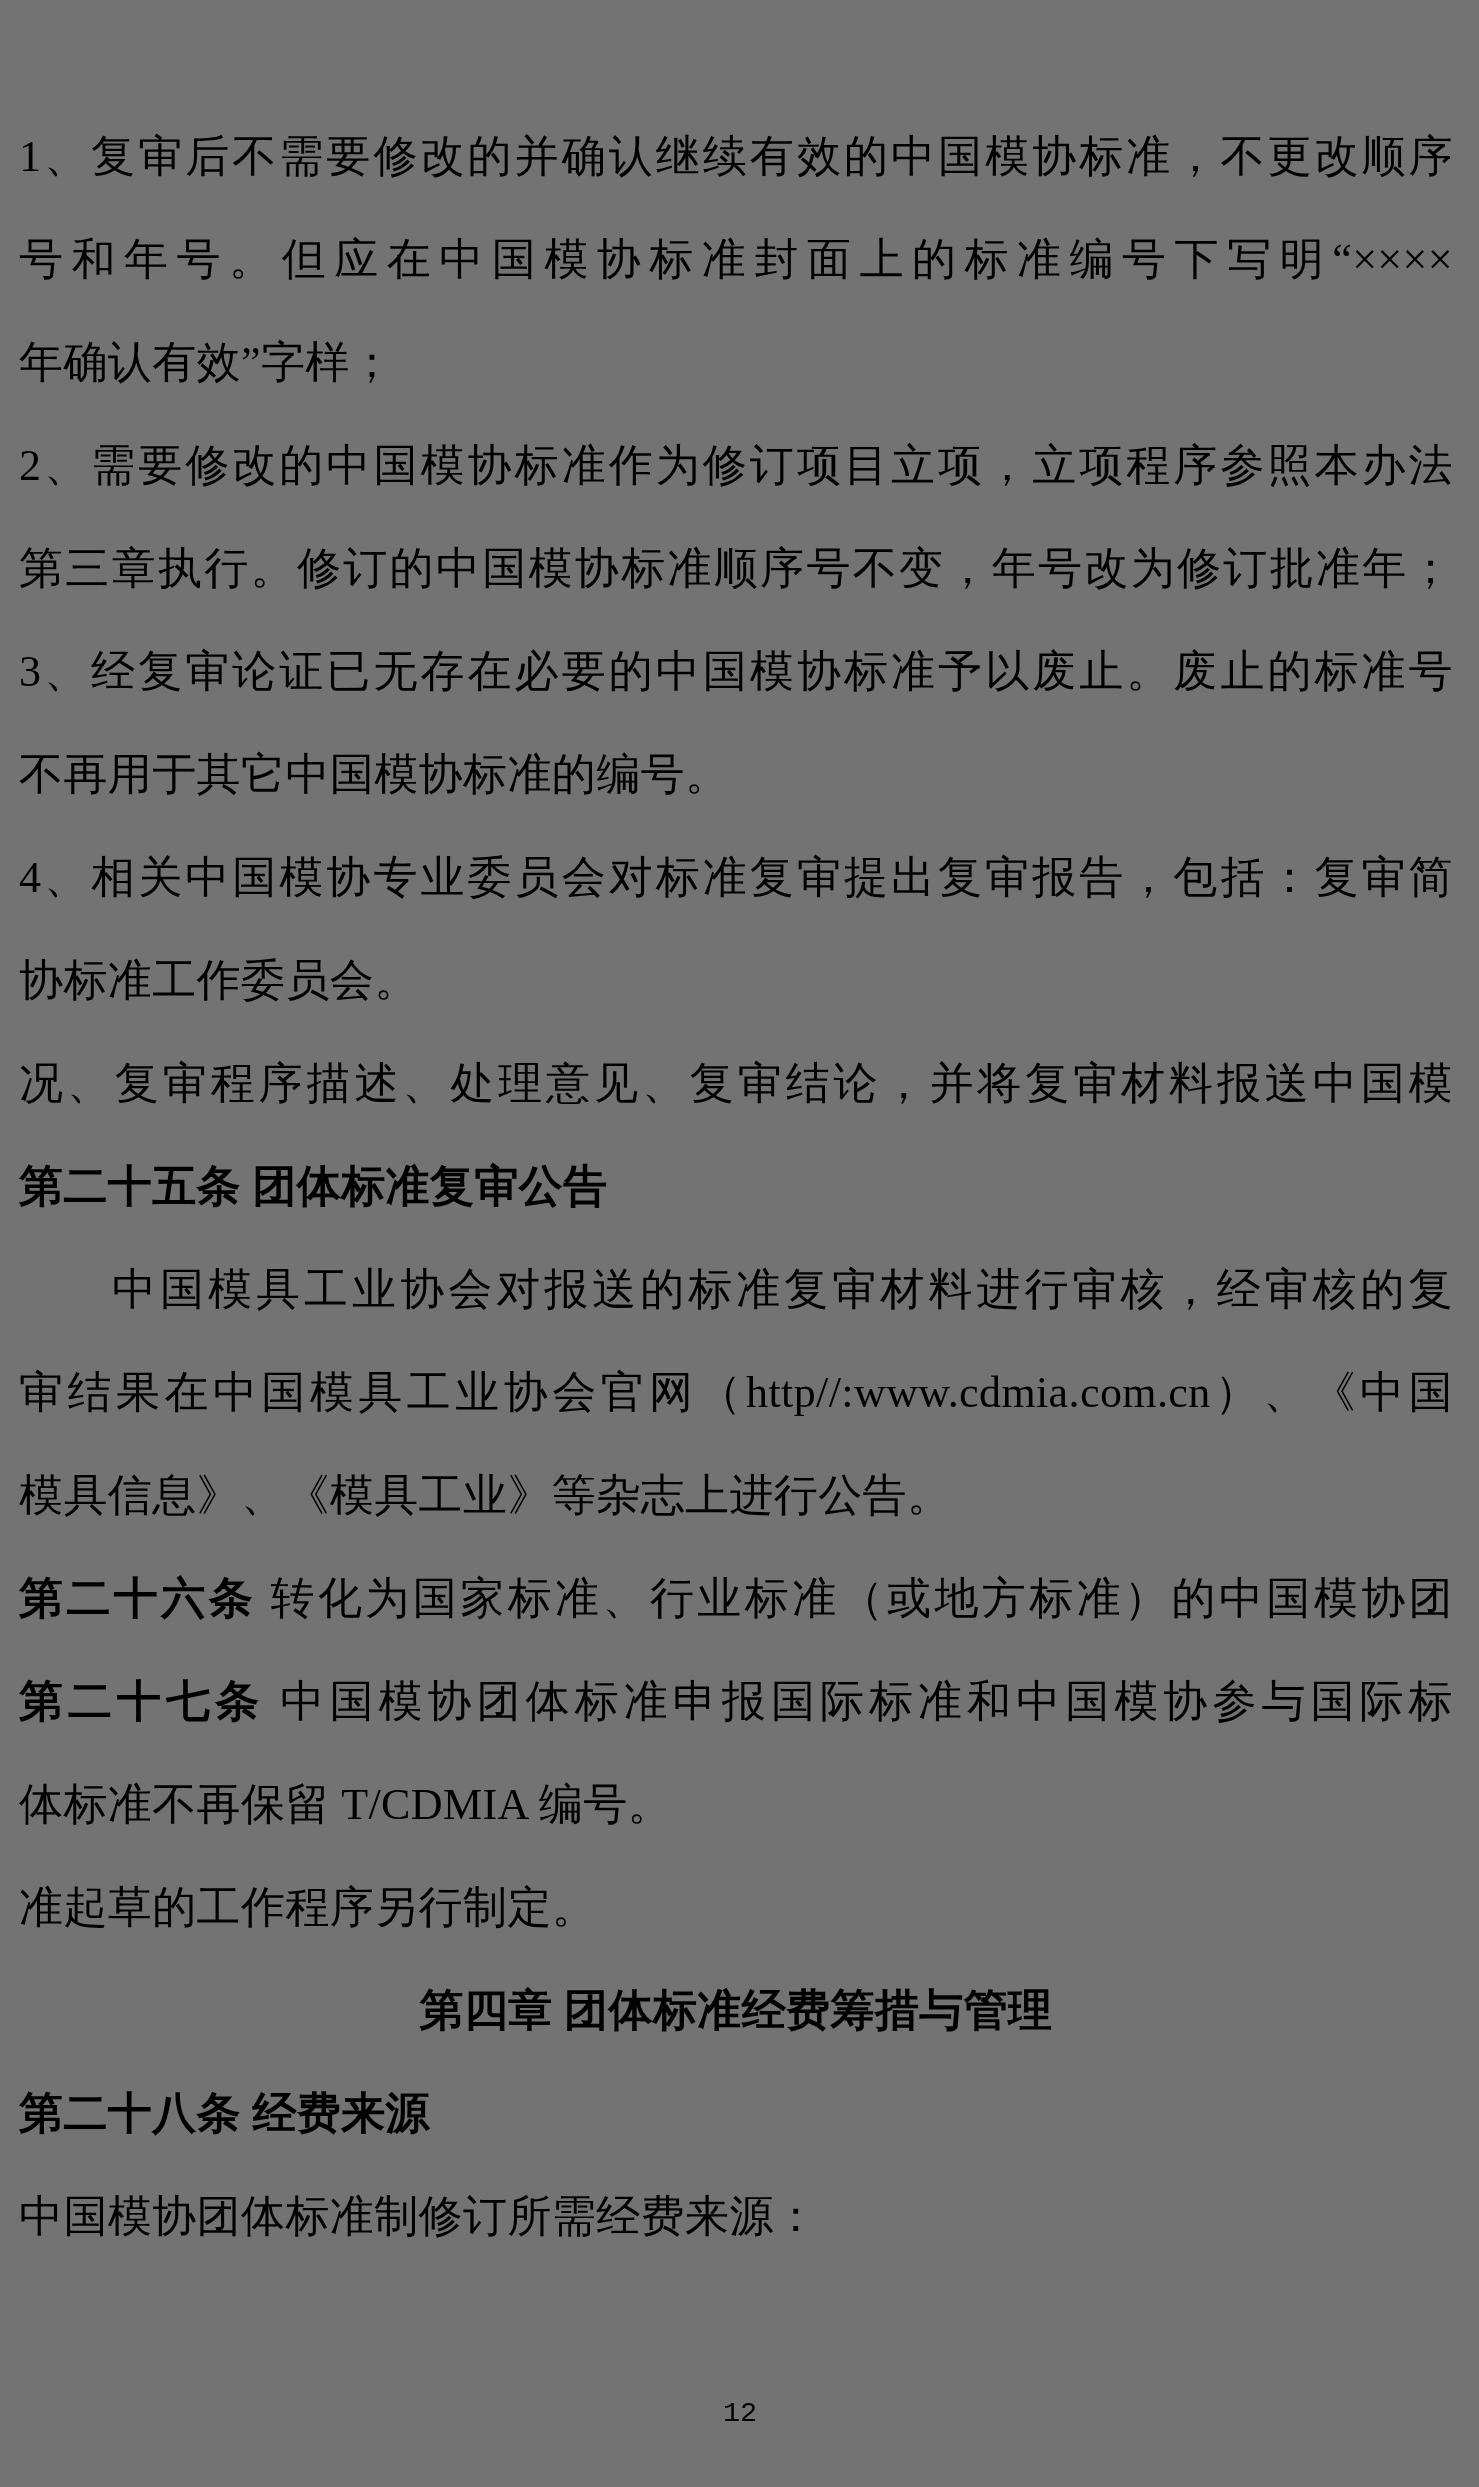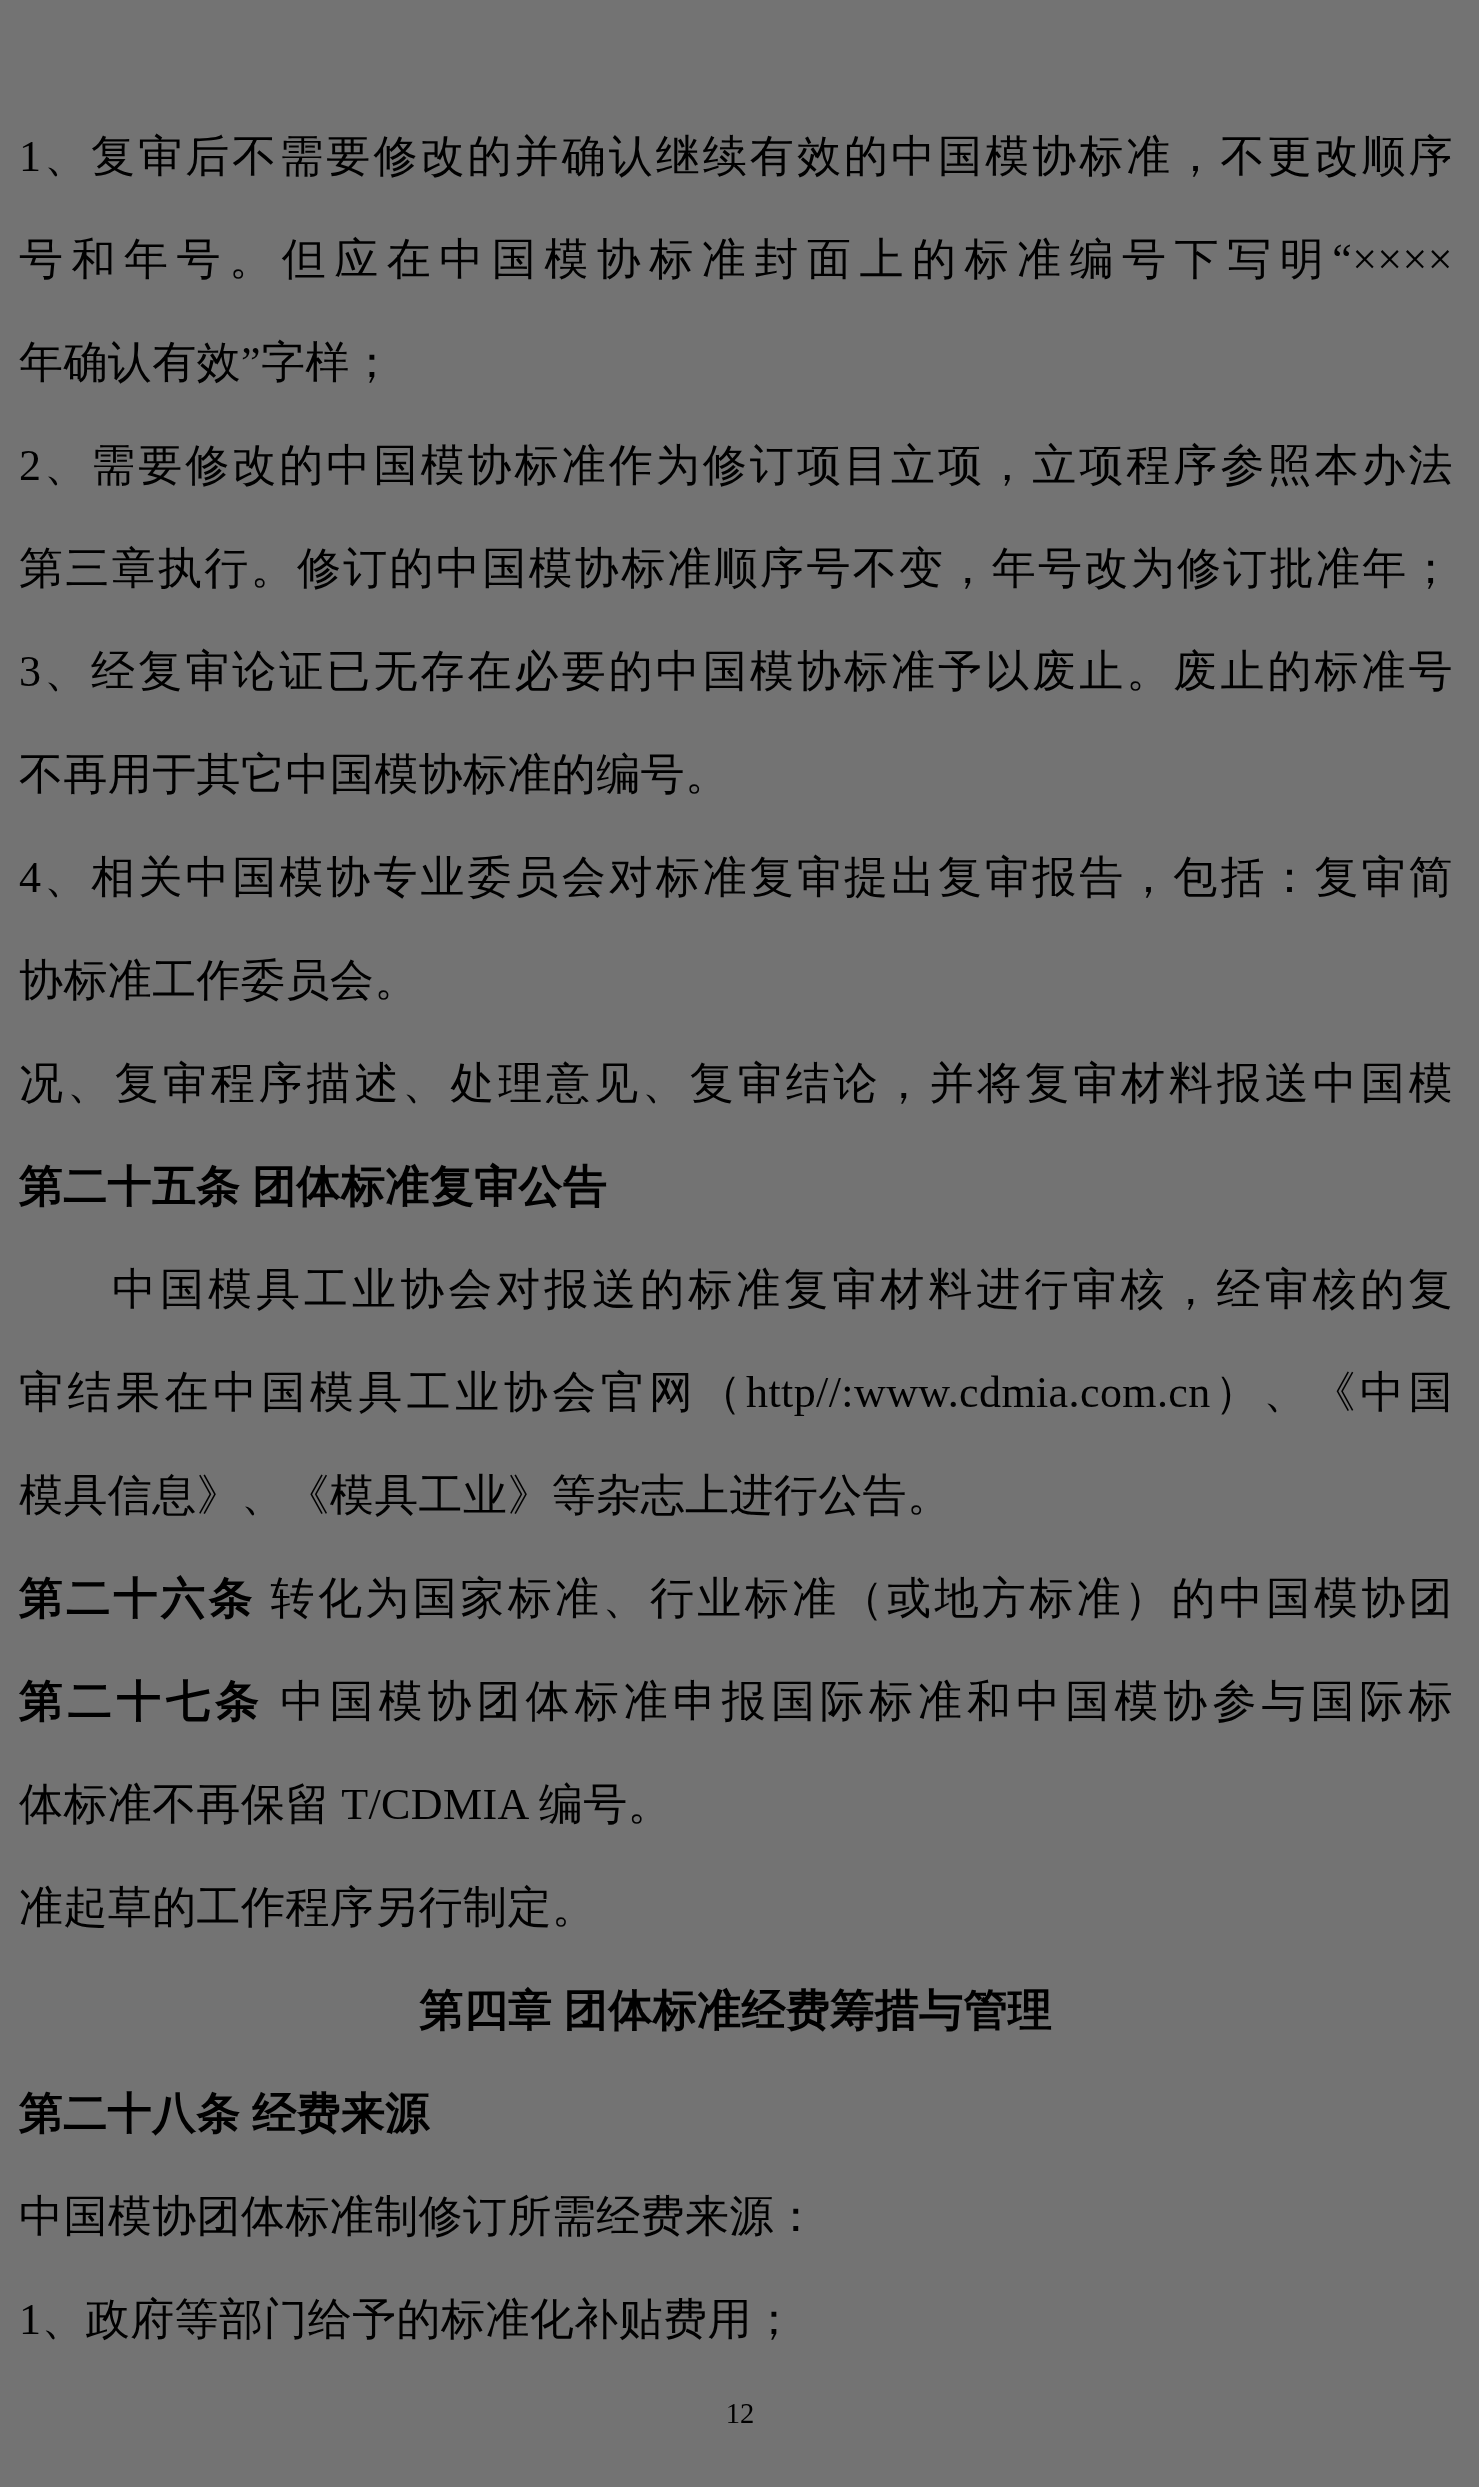--- a/index.html
+++ b/index.html
@@ -37,21 +37,21 @@
   }
   .indent{text-indent:93px;}
   .footer{
     position:absolute;
     left:0;
     top:2398px;
     width:100%;
     text-align:center;
     font-size:28.5px;
     line-height:32px;
-    font-family:Liberation Serif, serif;
+    font-family:Liberation Mono, monospace;
   }
 </style>
 </head>
 <body>
 
 <div class="page">
   <div class="content">
 
     <div class="line j">1、复审后不需要修改的并确认继续有效的中国模协标准，不更改顺序</div>
     <div class="line j">号和年号。但应在中国模协标准封面上的标准编号下写明“××××</div>
@@ -73,19 +73,18 @@
     <div class="line j"><span class="b">第二十六条</span><span> 转化为国家标准、行业标准（或地方标准）的中国模协团</span></div>
     <div class="line j"><span class="b">第二十七条</span><span> 中国模协团体标准申报国际标准和中国模协参与国际标</span></div>
 
     <div class="line">体标准不再保留 T/CDMIA 编号。</div>
     <div class="line">准起草的工作程序另行制定。</div>
 
     <div class="line b center">第四章 团体标准经费筹措与管理</div>
 
     <div class="line b">第二十八条 经费来源</div>
     <div class="line">中国模协团体标准制修订所需经费来源：</div>
-    <div class="line">1、政府等部门给予的标准化补贴费用；</div>
 
   </div>
 
   <div class="footer">12</div>
 </div>
 
 
 </body></html>

